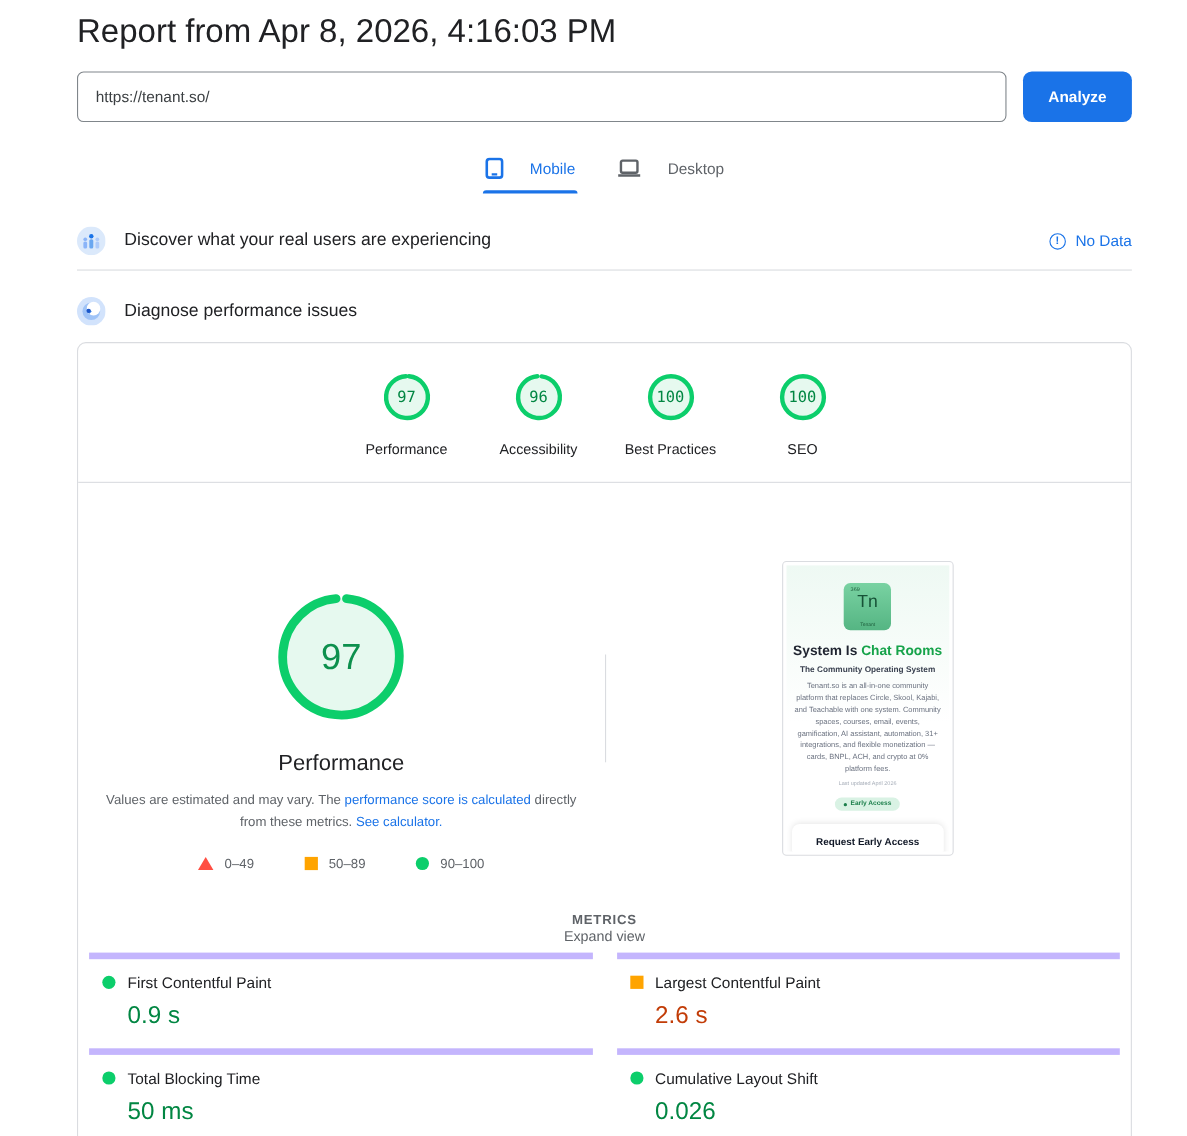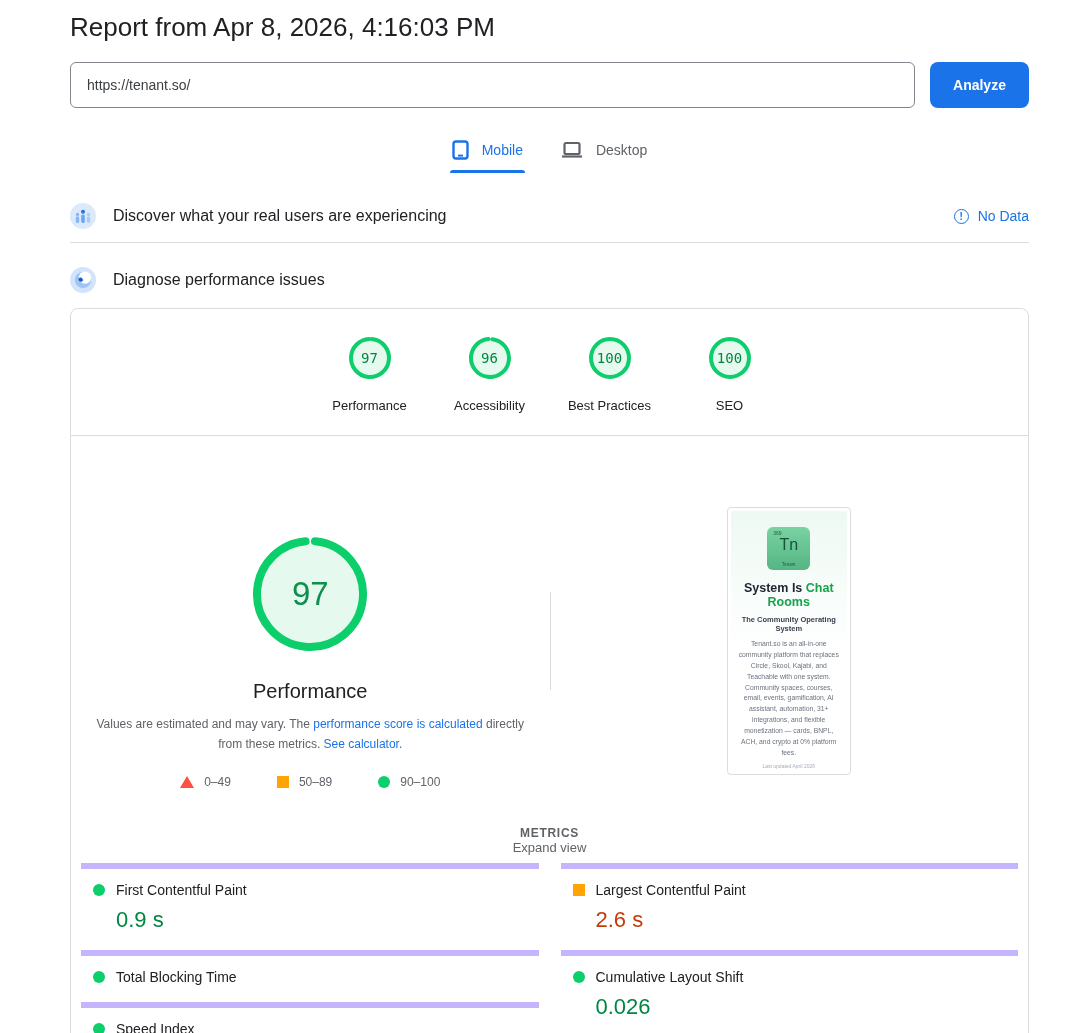--- a/index.html
+++ b/index.html
@@ -1,32 +1,32 @@
 <!DOCTYPE html>
 <html><head>
 <meta charset="utf-8">
 <style>
   * { margin:0; padding:0; box-sizing:border-box; }
   html,body { width:1079px; height:1033px; overflow:hidden; background:#fff;
     font-family:"Liberation Sans", sans-serif; color:#202124; }
   .content { width:959px; margin-left:70px; }
 
   
-  .page-title { padding-top:12px; font-size:26px; font-weight:500; color:#202124; }
+  .page-title { padding-top:12px; font-size:30px; font-weight:500; color:#202124; }
 
   
   .url-row { display:flex; gap:15px; margin-top:19px; }
   .url-input { flex:1; height:46px; border:1px solid #80868b; border-radius:6px;
     padding:0 16px; font-size:14px; color:#3c4043; font-family:"Liberation Sans",sans-serif; outline:none; }
   .analyze-btn { width:99px; height:46px; background:#1a73e8; color:#fff; border:none;
     border-radius:8px; font-size:14px; font-weight:700; font-family:"Liberation Sans",sans-serif; cursor:pointer; }
 
   
   .tabs { display:flex; justify-content:center; gap:34px; margin-top:26px; }
-  .tab { display:flex; align-items:center; gap:13px; padding:6px 2px 13px 2px; position:relative;
+  .tab { display:flex; align-items:center; gap:24px; padding:6px 2px 13px 2px; position:relative;
     font-size:14px; font-weight:500; color:#5f6368; cursor:pointer; }
   .tab.active { color:#1a73e8; }
   .tab.active::after { content:""; position:absolute; left:0; right:0; bottom:0; height:3px;
     background:#1a73e8; border-radius:3px 3px 0 0; }
   .tab svg { display:block; }
 
   
   .section-row { display:flex; align-items:center; margin-top:26px; }
   .section-row .s-icon { width:26px; height:26px; flex:0 0 26px; }
   .section-row .s-title { margin-left:17px; font-size:16px; color:#202124; }
@@ -64,21 +64,21 @@
   .disclaimer { margin-top:12px; width:440px; text-align:center; font-size:12px; line-height:1.65; color:#5f6368; }
   .disclaimer a { color:#1a73e8; text-decoration:none; cursor:pointer; }
   .legend { margin-top:20px; display:flex; gap:46px; align-items:center; font-size:12px; color:#5f6368; }
   .legend-item { display:flex; align-items:center; gap:10px; }
   .lg-triangle { width:0; height:0; border-left:7px solid transparent; border-right:7px solid transparent;
     border-bottom:12px solid #ff4e42; }
   .lg-square { width:12px; height:12px; background:#ffa400; }
   .lg-circle { width:12px; height:12px; border-radius:50%; background:#0cce6b; }
 
   
-  .thumb { width:124px; height:268px; border:1px solid #dadce0; border-radius:4px; background:#fff;
+  .thumb { width:156px; height:268px; border:1px solid #dadce0; border-radius:4px; background:#fff;
     padding:3px; cursor:pointer; }
   .thumb-inner { width:100%; height:100%; overflow:hidden; text-align:center; position:relative;
     background:linear-gradient(180deg,#eef9f3 0%, #ffffff 55%); }
   .t-logo { width:43px; height:43px; margin:16px auto 0 auto; border-radius:6px; position:relative;
     background:linear-gradient(180deg,#79d2a2,#55b583); }
   .t-logo .t-num { position:absolute; top:3px; left:6px; font-size:5px; color:#1e5e3c; }
   .t-logo .t-sym { position:absolute; top:9px; left:0; right:0; font-size:16px; font-weight:500; color:#175237; }
   .t-logo .t-name { position:absolute; bottom:3px; left:0; right:0; font-size:4.5px; color:#1e5e3c; }
   .t-headline { margin-top:11px; font-size:12.5px; font-weight:700; color:#1f2430; }
   .t-headline .hl { color:#16a34a; }
@@ -280,20 +280,21 @@
                 <span class="m-icon"></span>
                 <span>First Contentful Paint</span>
               </div>
             <div class="m-value">0.9 s</div>
           </div>
           <div class="m-row" data-rating="good">
             <div class="m-head">
                 <span class="m-icon"></span>
                 <span>Total Blocking Time</span>
               </div>
+            <div class="m-value">50 ms</div>
           </div>
           <div class="m-row" data-rating="good">
             <div class="m-head">
                 <span class="m-icon"></span>
                 <span>Speed Index</span>
               </div>
 
           </div>
         </div>
         <div class="metrics-col">

